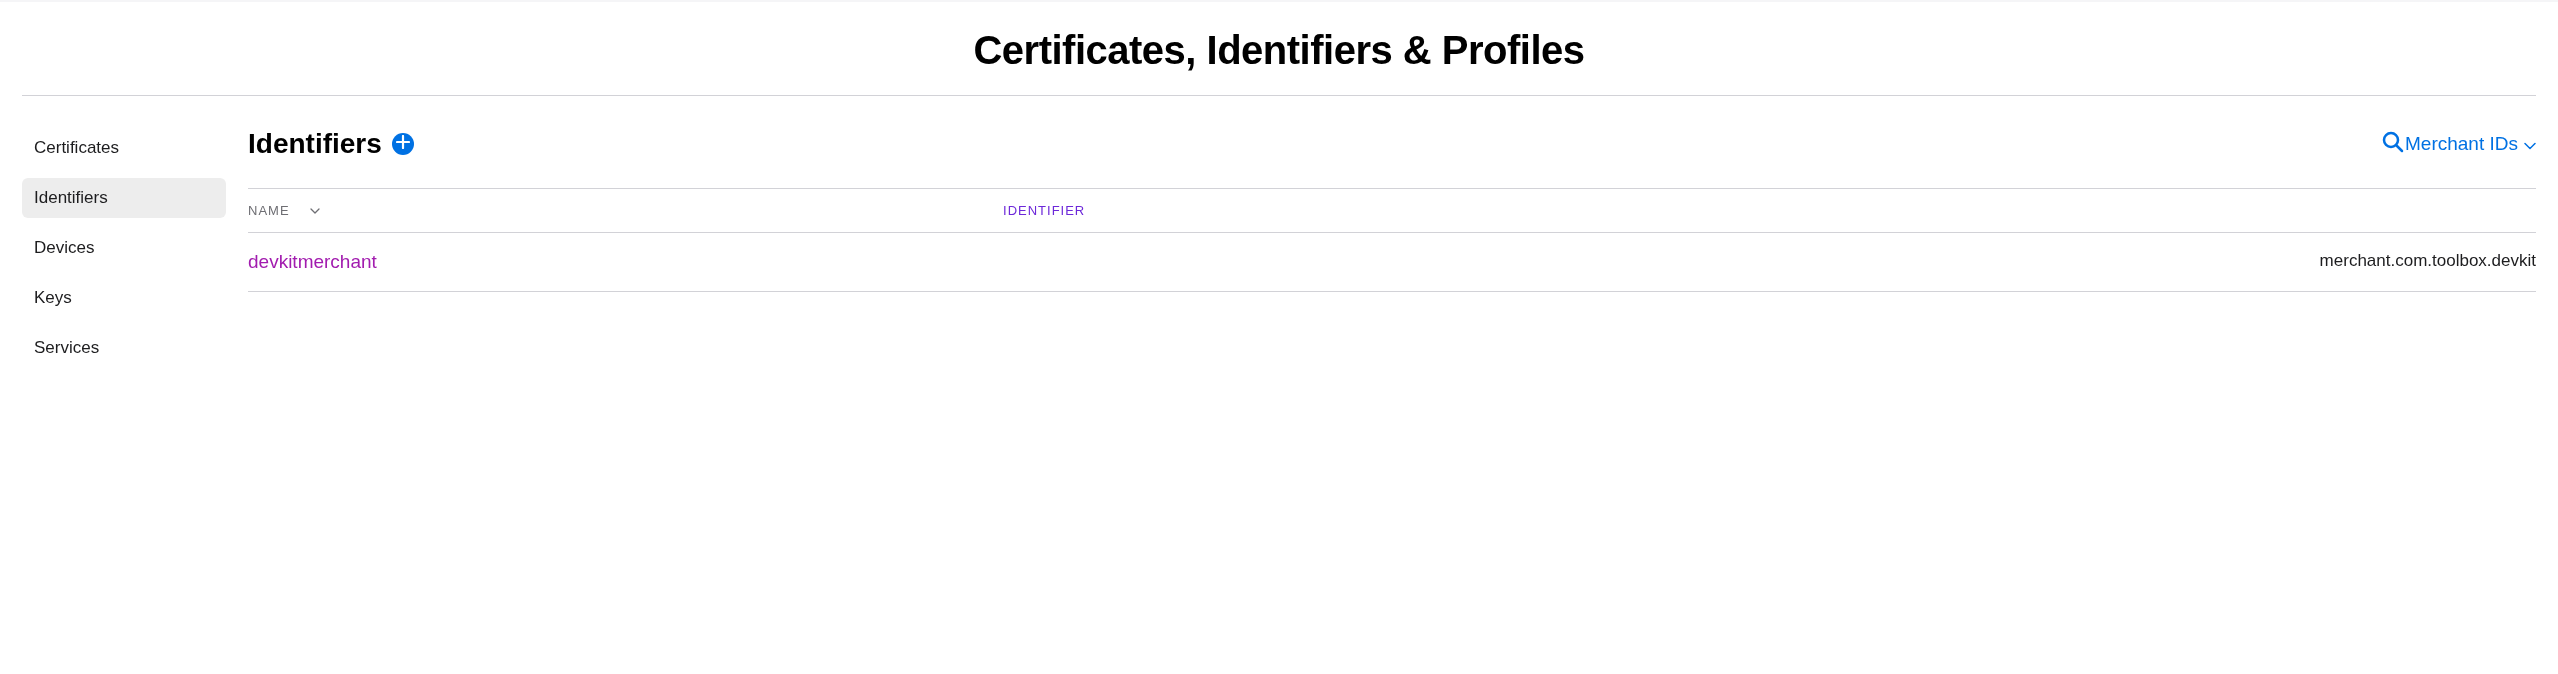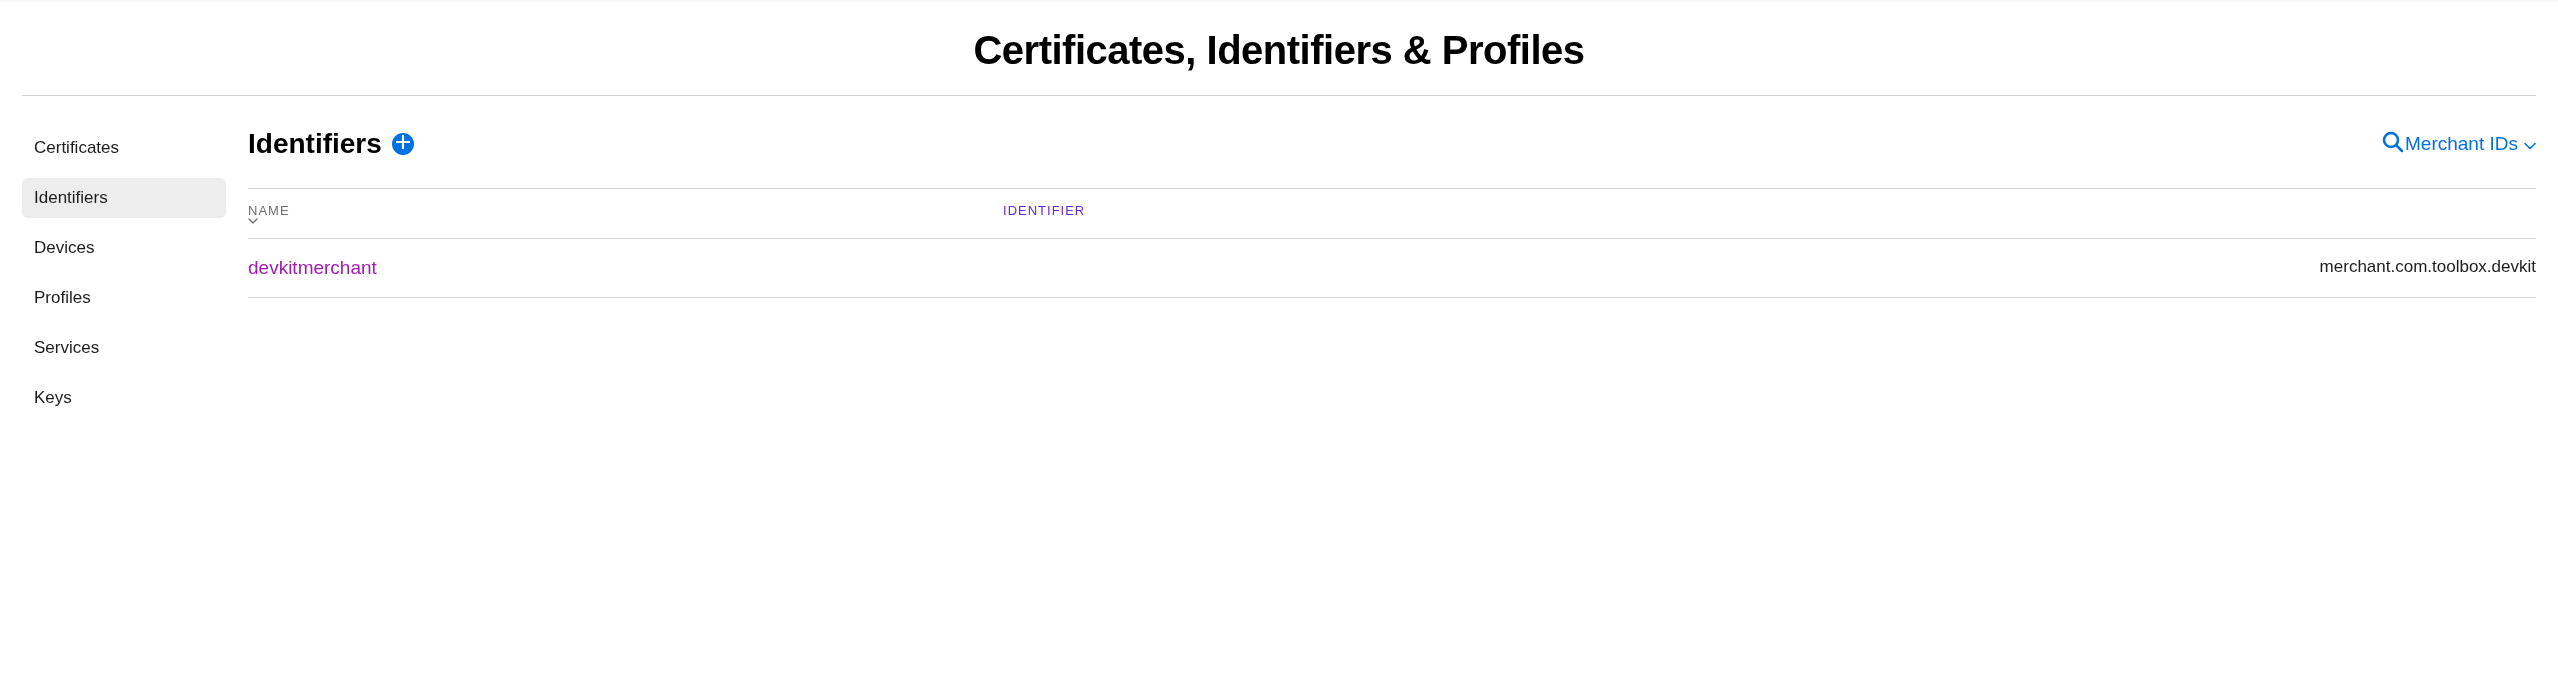--- a/index.html
+++ b/index.html
@@ -134,26 +134,26 @@
     .table-header {
       display: flex;
       border-top: 1px solid #d2d2d7;
       border-bottom: 1px solid #d2d2d7;
       padding: 14px 0;
     }
     
     .table-col-name {
       width: 33%;
       display: flex;
-      gap: 0;
+      align-items: center;
+      gap: 20px;
       font-size: 13px;
       letter-spacing: 1px;
       color: #6e6e73;
       text-transform: uppercase;
-      flex-direction: column;
     }
     
     .table-col-identifier {
       flex: 1;
       font-size: 13px;
       letter-spacing: 1px;
       color: #6d28d9;
       text-transform: uppercase;
     }
     
@@ -204,27 +204,24 @@
       <div class="sidebar-item">
         <span>Certificates</span>
       </div>
       <div class="sidebar-item active">
         <span>Identifiers</span>
       </div>
       <div class="sidebar-item">
         <span>Devices</span>
       </div>
       <div class="sidebar-item">
-        <span>Profiles</span>
+        <span>Keys</span>
       </div>
       <div class="sidebar-item">
         <span>Services</span>
-      </div>
-      <div class="sidebar-item">
-        <span>Keys</span>
       </div>
     </nav>
 
     <main class="main-content">
 
       <div class="section-header">
         <div class="section-title-wrap">
           <h2 class="section-title">Identifiers</h2>
           <div class="add-button">
             <span>

